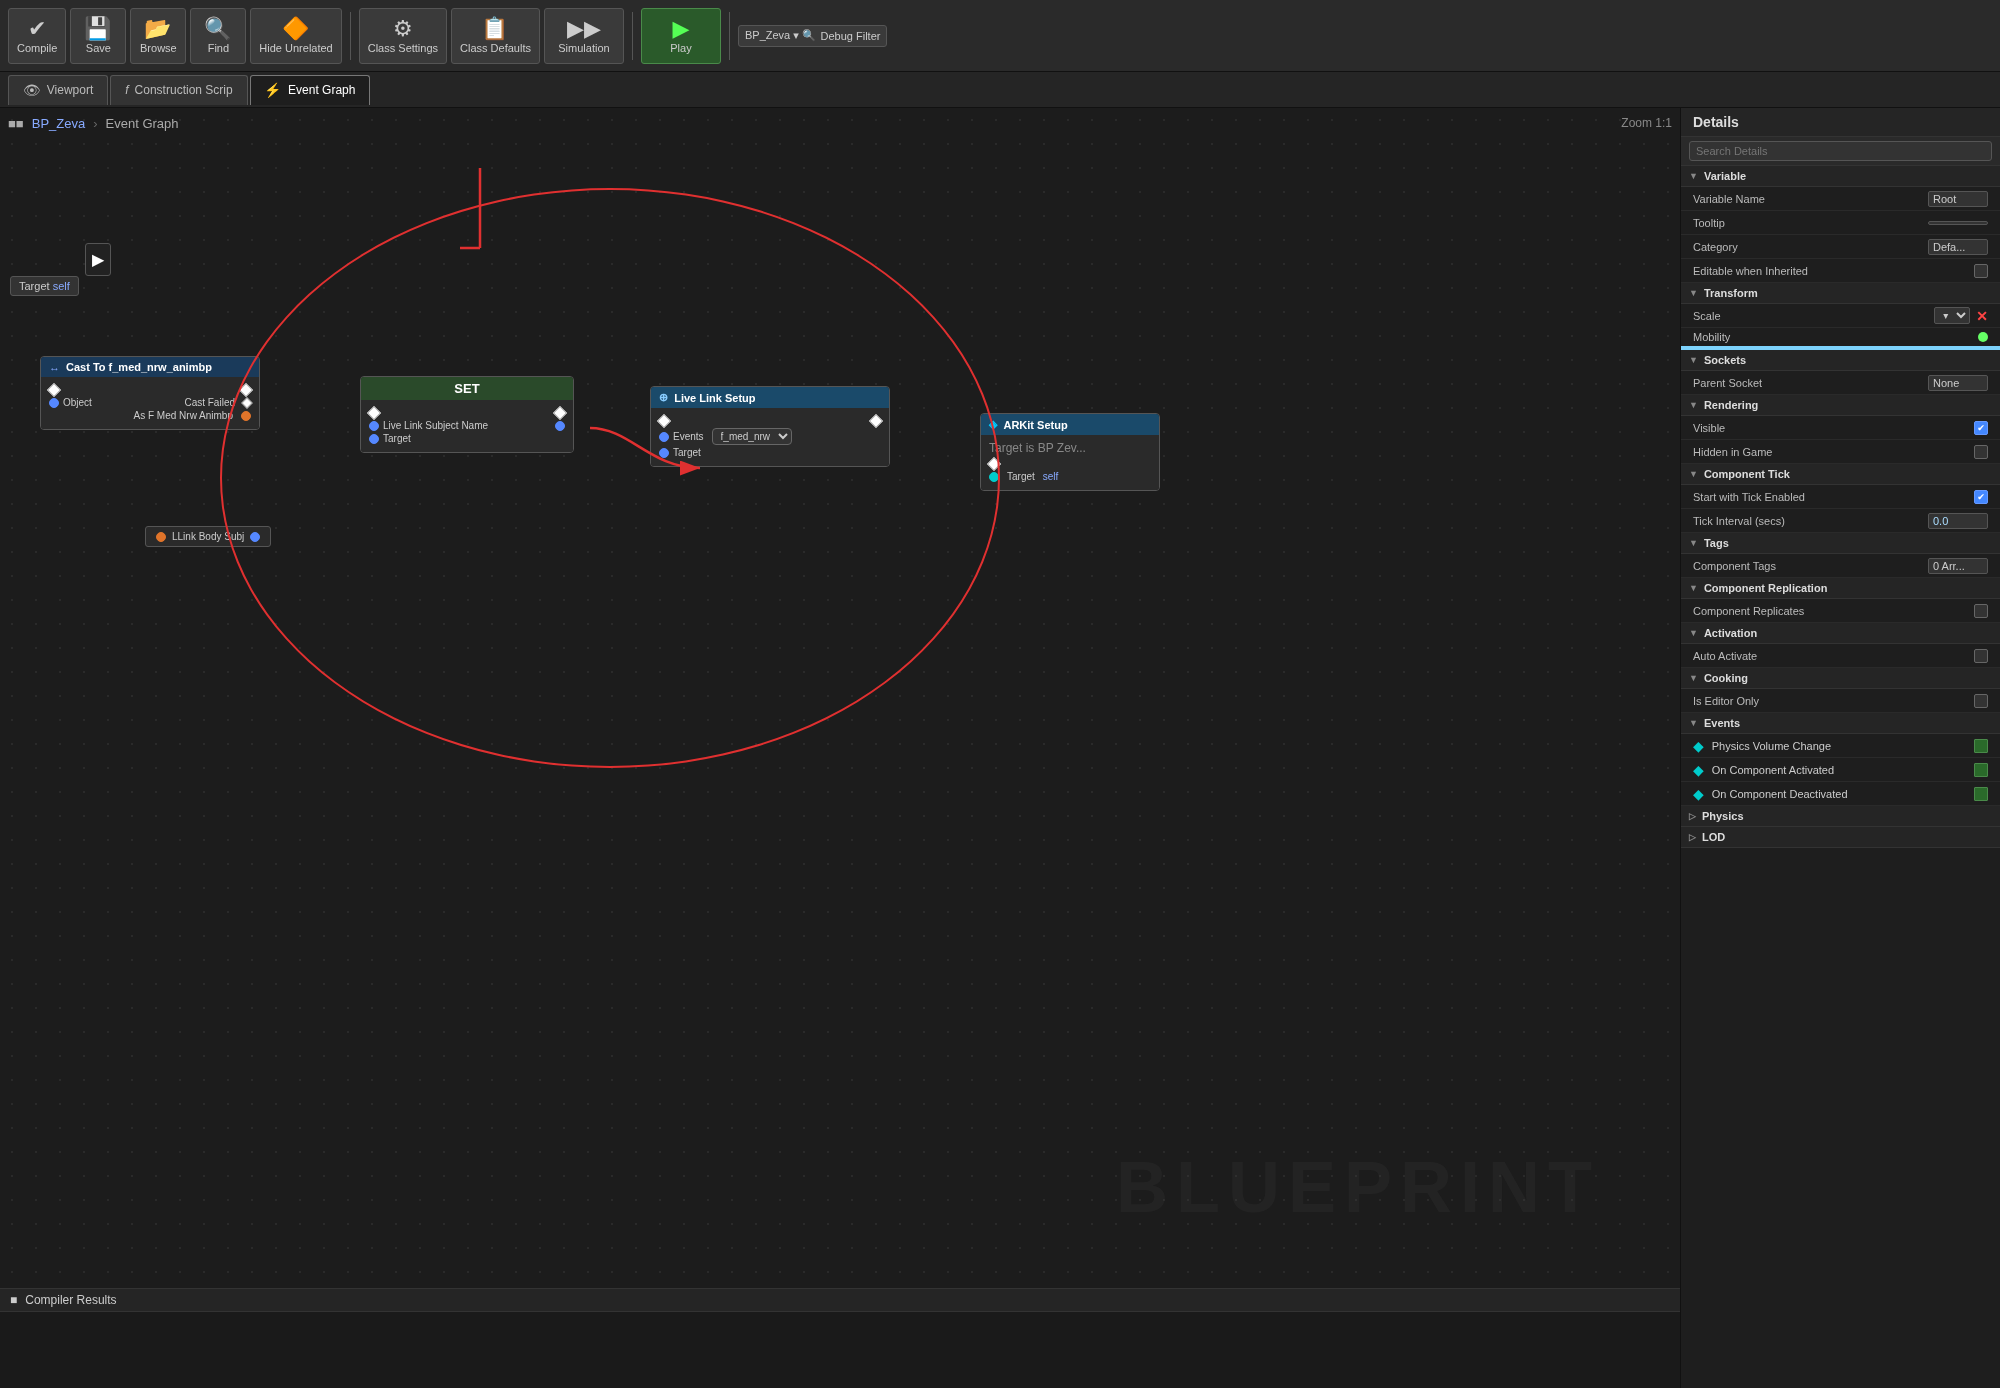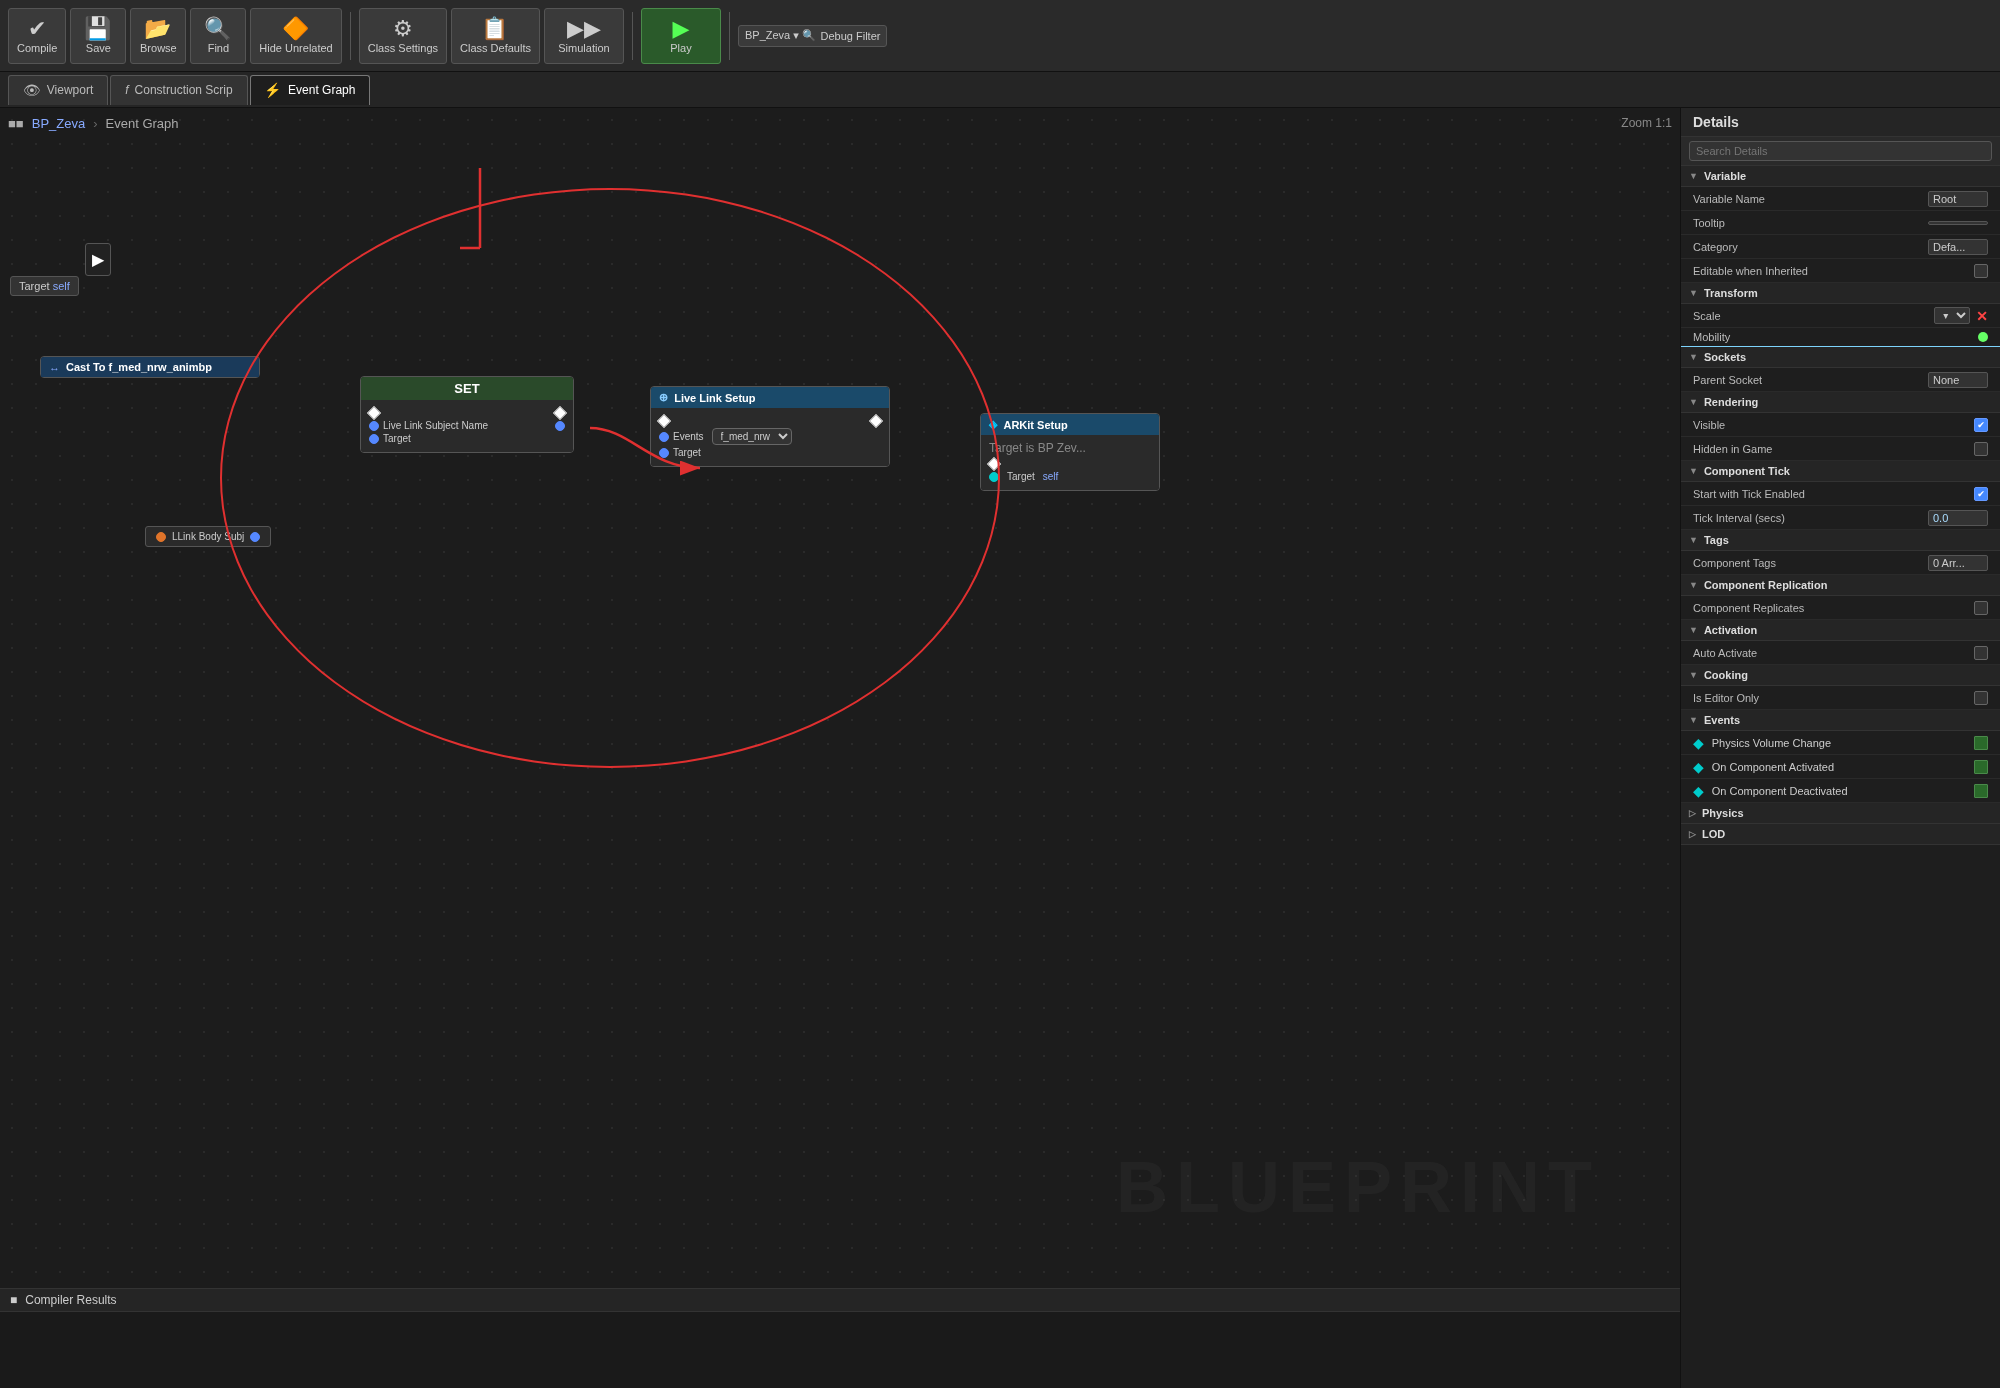--- a/index.html
+++ b/index.html
@@ -189,21 +189,21 @@
     }
     .event-diamond { color: #00cccc; font-size: 14px; }
     .event-label { color: #ccc; font-size: 11px; flex: 1; }
     .event-btn {
       width: 14px; height: 14px; background: #2a6a2a; border: 1px solid #4a8a4a;
       border-radius: 1px;
     }
     .scale-row { display: flex; align-items: center; padding: 3px 12px; border-bottom: 1px solid #2a2a2a; }
     .scale-label { color: #bbb; font-size: 11px; flex: 1; }
     .scale-dropdown { background: #333; border: 1px solid #555; color: #ccc; font-size: 10px; padding: 1px 4px; border-radius: 2px; }
-    .mobility-row { display: flex; align-items: center; padding: 3px 12px; border-bottom: 1px solid #7dd3fc; gap: 8px; }
+    .mobility-row { display: flex; align-items: center; padding: 3px 12px; border-bottom: 4px solid #7dd3fc; gap: 8px; }
     .mobility-dot { width: 10px; height: 10px; border-radius: 50%; background: #66ff66; }
 
     .red-x { color: #ff4444; font-size: 14px; font-weight: bold; }
   </style>
 </head>
 <body>
 
 <div id="toolbar">
   <div class="toolbar-btn">
     <span class="icon">✔</span>
@@ -282,20 +282,39 @@
     </div>
 
     <div id="trigger-node">
       <span class="exec-arrow">▶</span>
     </div>
 
     <div class="bp-node" style="left:40px; top:248px; width:220px;">
       <div class="bp-node-header" style="background:#1a3a5a;">
         <span style="color:#88aaff">↔</span>
         <span>Cast To f_med_nrw_animbp</span>
+      </div>
+      <div class="bp-node-body">
+        <div class="bp-pin-row">
+          <div class="bp-pin exec white"></div>
+          <span style="flex:1"></span>
+          <div class="bp-pin exec white bp-pin-right"></div>
+        </div>
+        <div class="bp-pin-row">
+          <div class="bp-pin blue"></div>
+          <span>Object</span>
+          <span style="flex:1"></span>
+          <span style="margin-right:4px">Cast Failed</span>
+          <div class="bp-pin exec" style="background:#fff;width:8px;height:8px;"></div>
+        </div>
+        <div class="bp-pin-row">
+          <span style="flex:1"></span>
+          <span style="margin-right:4px;font-size:10px">As F Med Nrw Animbp</span>
+          <div class="bp-pin orange bp-pin-right"></div>
+        </div>
       </div>
     </div>
 
     <div class="bp-node" style="left:360px; top:268px; width:214px;">
       <div class="bp-node-header" style="background:#2a4a2a; justify-content:center;">
         <span style="font-size:13px;">SET</span>
       </div>
       <div class="bp-node-body">
         <div class="bp-pin-row">
           <div class="bp-pin exec white"></div>

